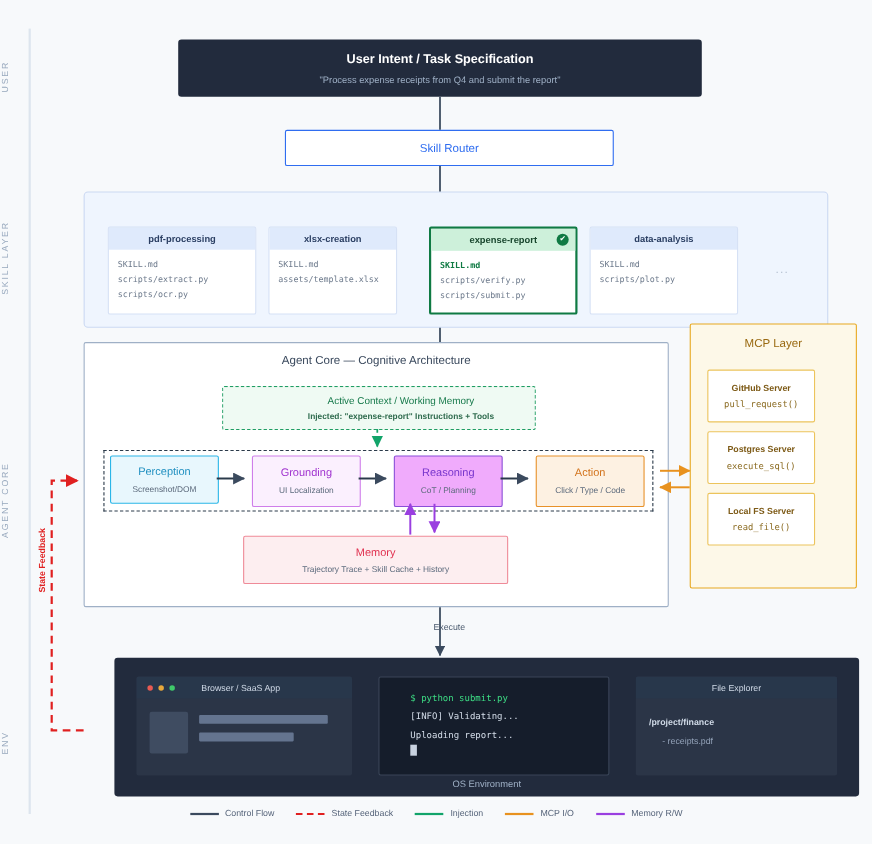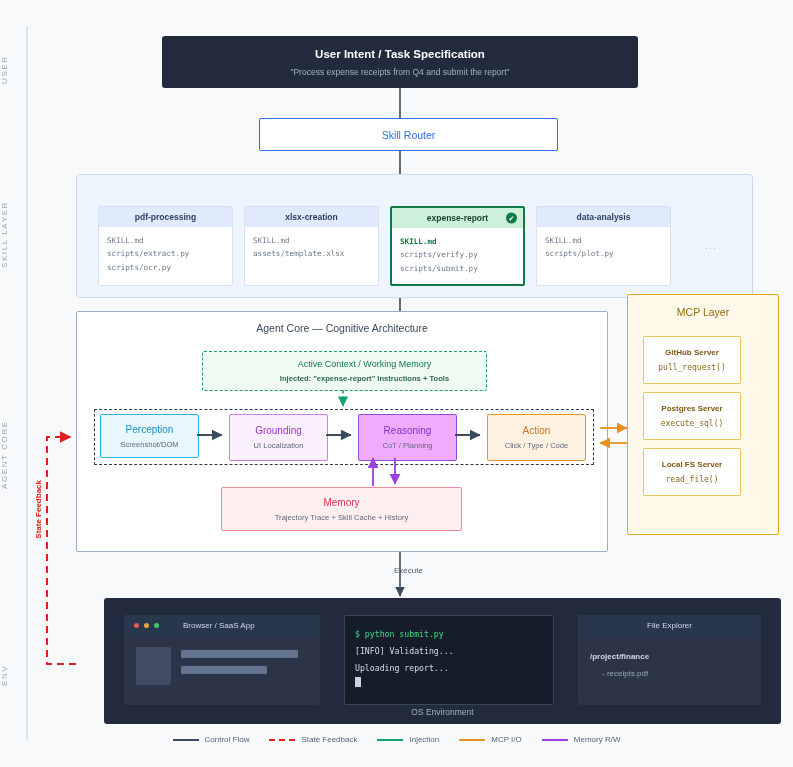--- a/index.html
+++ b/index.html
@@ -123,21 +123,21 @@
   .mcard .s{font-family:"DejaVu Sans Mono", monospace;font-size:8px;color:#8a6a20;margin-top:6px;}
 
   
   .env{background:#222b3d;border-radius:3px;margin-left:28px;}
   .env-caption{position:absolute;left:0;right:0;bottom:7px;text-align:center;
     font-size:8.5px;color:#9fb0c6;}
   .panel{position:absolute;background:#2b3547;border-radius:2px;overflow:hidden;}
   .panel-head{height:20px;background:#28374b;display:flex;align-items:center;}
   .panel-head .cap{font-size:8px;color:#cfd9e6;}
   .dot{width:5px;height:5px;border-radius:50%;margin-left:5px;}
-  .term{background:#151d2b;border:1px solid #3a4558;padding:10px 10px;
+  .term{background:#151d2b;border:1px solid #3a4558;padding:10px 28px;
     font-family:"DejaVu Sans Mono", monospace;font-size:8.2px;line-height:2.05;}
   .term .g{color:#3ddc84;}
   .term .w{color:#d4dde9;}
   .caret{display:inline-block;width:6px;height:10px;background:#c8d2e0;}
   .thumb{position:absolute;background:#3f4c61;border-radius:2px;}
   .bar{position:absolute;background:#64748f;border-radius:1px;}
   .fe-body{padding:14px 12px;font-size:8px;color:#cfd9e6;line-height:2.1;}
   .fe-body .p{font-weight:bold;}
   .fe-body .f{color:#93a2b8;padding-left:12px;}
 
@@ -181,21 +181,21 @@
       <div class="card-head">
         <span class="nm">pdf-processing</span>
       </div>
       <div class="card-body">
         <div>SKILL.md</div>
         <div>scripts/extract.py</div>
         <div>scripts/ocr.py</div>
       </div>
     </div>
 
-    <div class="card" style="left:167px;width:135px;height:80px;">
+    <div class="card" style="left:167px;width:117px;height:80px;">
       <div class="card-head">
         <span class="nm">xlsx-creation</span>
       </div>
       <div class="card-body">
         <div>SKILL.md</div>
         <div>assets/template.xlsx</div>
       </div>
     </div>
 
     <div class="card sel" style="left:313px;width:135px;height:80px;">

